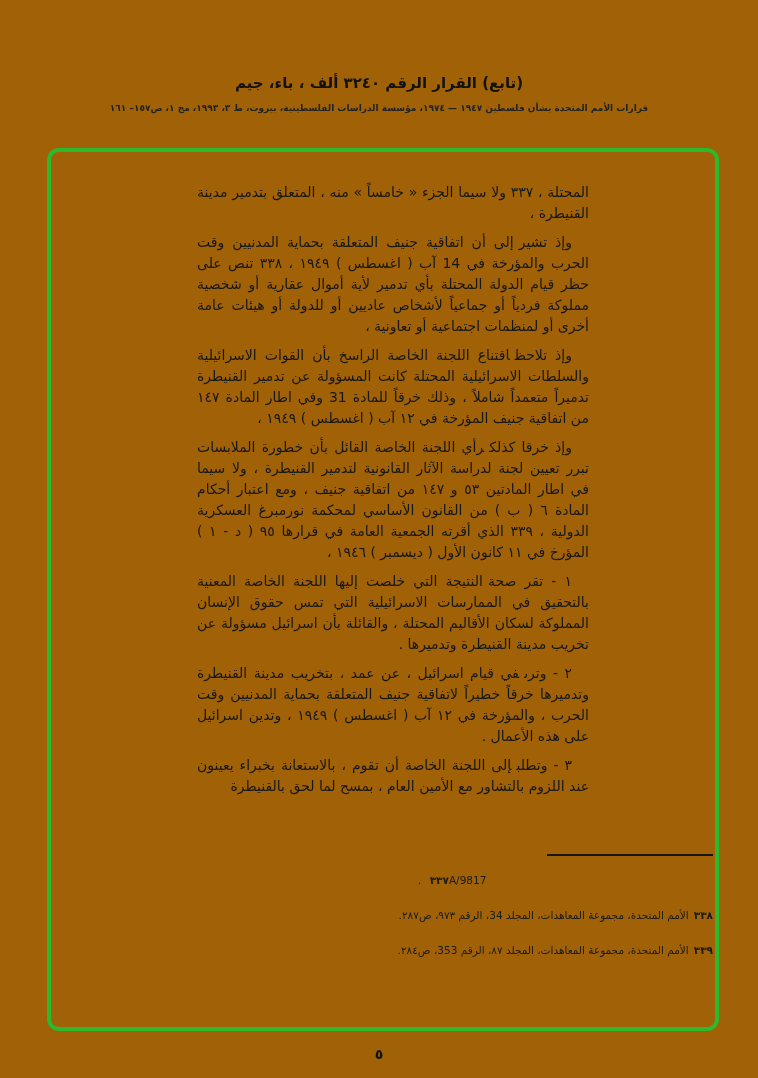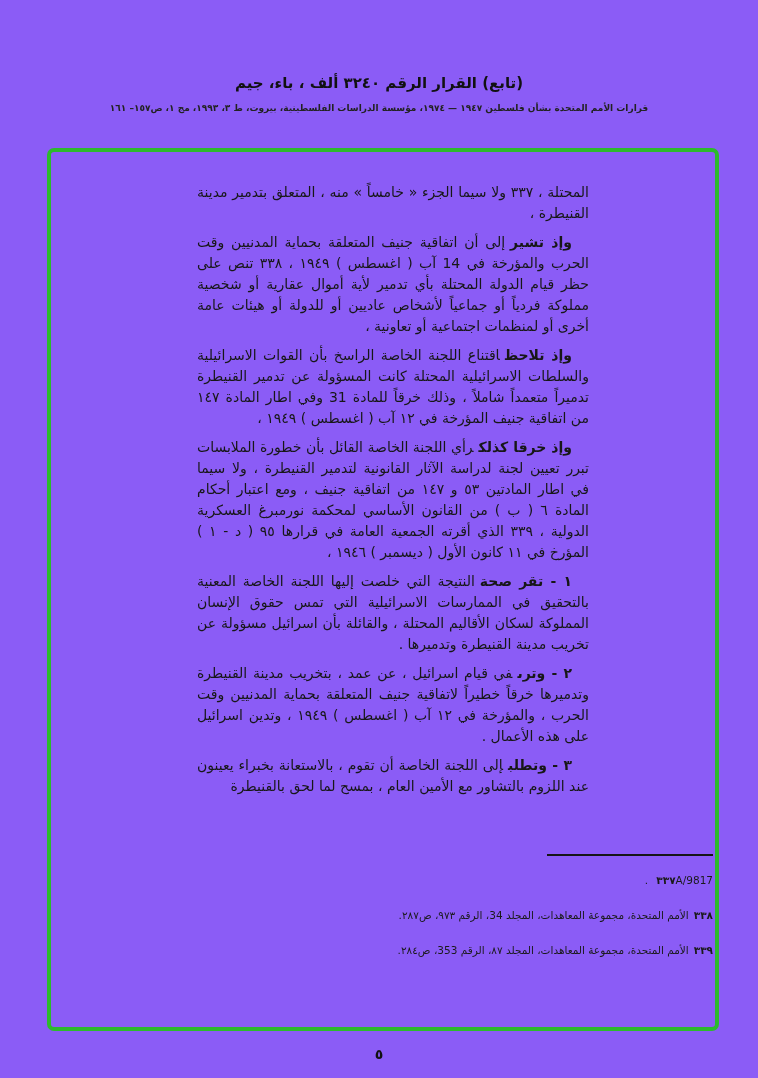--- a/index.html
+++ b/index.html
@@ -6,66 +6,66 @@
     margin: 0; padding: 0;
     width: 758px; height: 1078px;
     background: #ffffff;
     font-family: "DejaVu Sans", sans-serif;
     color: #1b1b1b;
     direction: rtl;
     overflow: hidden;
   }
   .page {
     position: absolute; inset: 0;
-    background: #8b5cf6;
+    background: #a16207;
   }
   
   .header {
     position: absolute; top: 74px; left: 0; right: 0;
     text-align: center;
   }
   .doc-title {
     font-size: 15px; font-weight: bold; color: #111;
   }
   .doc-source {
     font-size: 9px; font-weight: bold; color: #222;
     margin-top: 11px;
   }
   
   .frame {
     position: absolute;
     left: 47px; top: 148px;
     width: 664px; height: 875px;
     border: 4px solid var(--frame-color, #2db92d);
-    border-radius: 7px;
+    border-radius: 12px;
   }
   
   .body-text {
     position: absolute; top: 30px; right: 126px; width: 392px;
     font-size: 14px; line-height: 21px;
     text-align: justify;
     color: #171717;
   }
   .para { margin: 0 0 8px 0; text-indent: 17px; }
   .para.first { text-indent: 0; }
-  .lead { font-weight: bold; margin-left: 5px; }
+  .lead { font-weight: normal; margin-left: 5px; }
   .lead:empty { margin-left: 0; }
   
   .footnotes {
     position: absolute; top: 702px; right: 2px; width: 295px;
   }
   .fn-rule {
     width: 166px; height: 0;
     border-top: 2px solid #151515;
     margin-left: auto; margin-right: 0;
     margin-bottom: 7px;
   }
   .footnote {
     font-size: 10.5px; line-height: 21px;
-    text-align: right; color: #1a1a1a;
+    text-align: left; color: #1a1a1a;
     white-space: nowrap;
     margin-top: 14px;
   }
   .fn-num { font-weight: bold; margin-left: 5px; }
   
   .page-number {
     position: absolute; top: 1046px; left: 0; right: 0;
     text-align: center;
     font-size: 14px; font-weight: bold; color: #111;
   }

